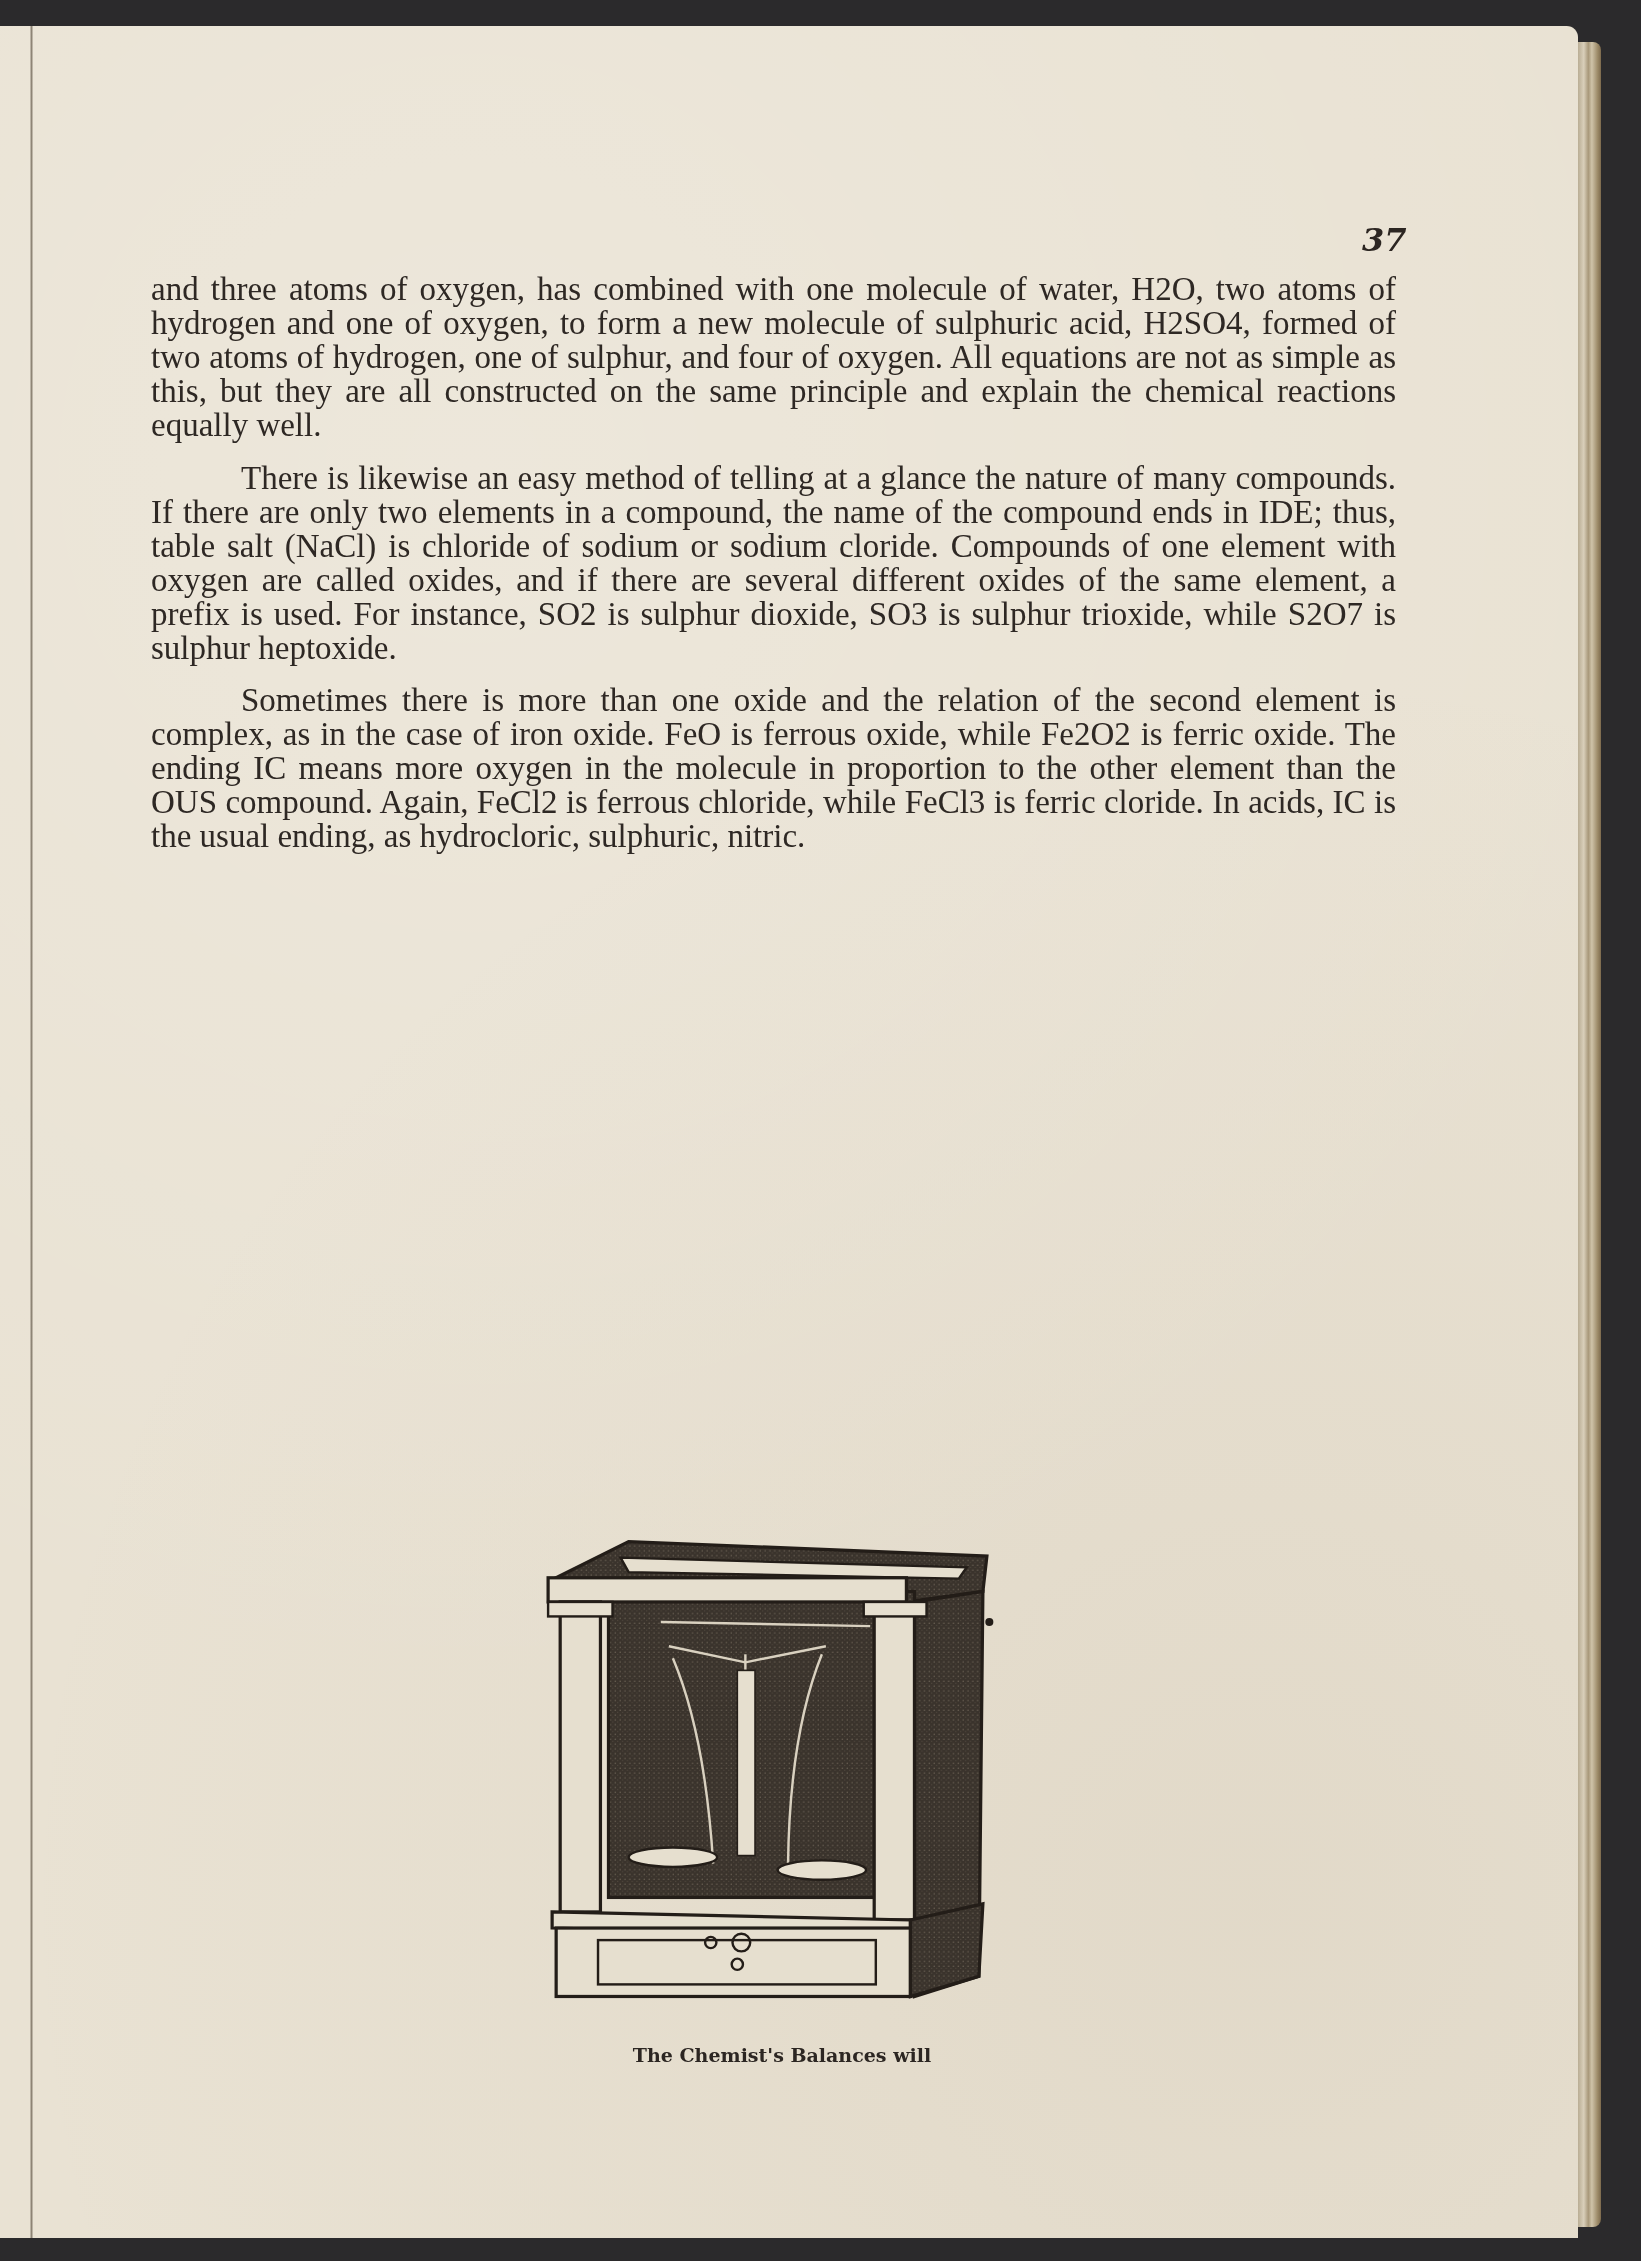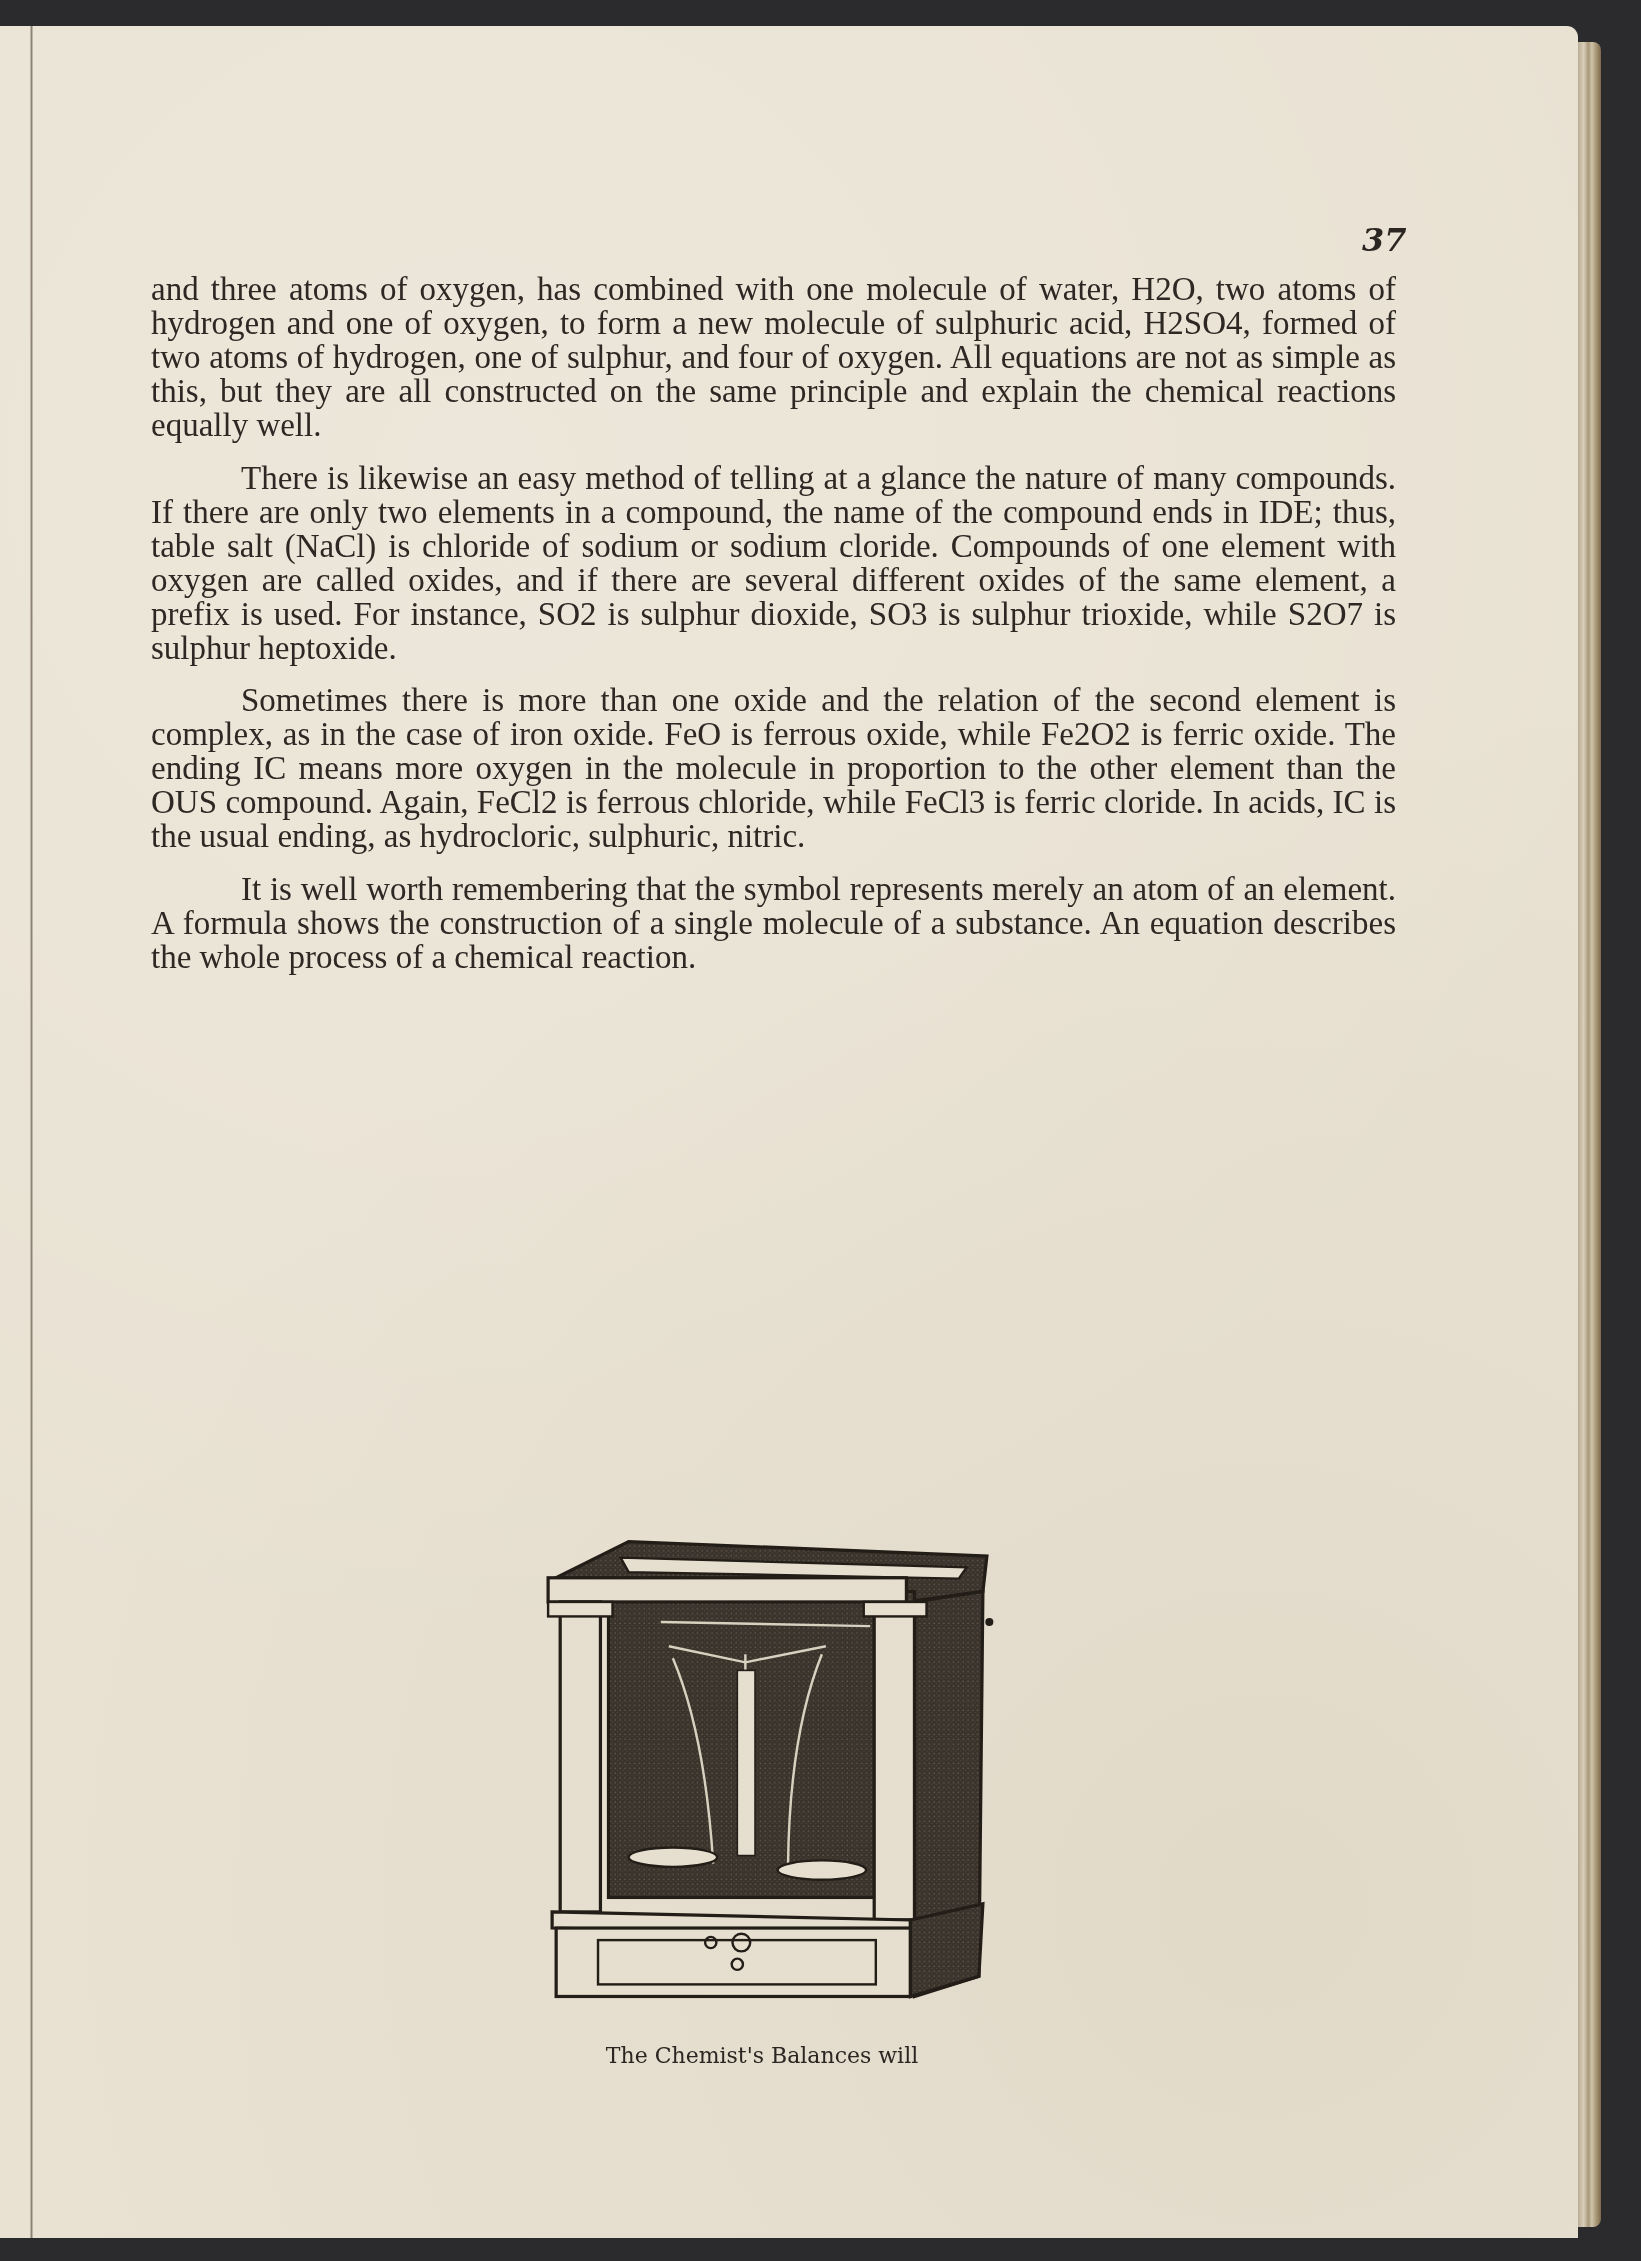--- a/index.html
+++ b/index.html
@@ -87,46 +87,45 @@
   }
   .figure {
     position: absolute;
     left: 532px;
     top: 1499px;
     width: 467px;
     height: 484px;
   }
   .caption {
     position: absolute;
-    left: 480px;
+    left: 500px;
     top: 2016px;
     width: 564px;
     text-align: center;
     font-family: "DejaVu Serif", "Liberation Serif", serif;
-    font-weight: normal;
-    font-size: 22px;
+    font-weight: bold;
+    font-size: 19px;
     line-height: 27px;
     color: #2c2622;
   }
   .caption span { display: block; }
 </style>
 </head>
 <body>
 
 <div class="page">
   <div class="gutter-line"></div>
   <div class="page-edges"></div>
 
   <div class="page-number">37</div>
 
   <div class="body-text">
     <p class="">and three atoms of oxygen, has combined with one molecule of water, H2O, two atoms of hydrogen and one of oxygen, to form a new molecule of sulphuric acid, H2SO4, formed of two atoms of hydrogen, one of sulphur, and four of oxygen.  All equations are not as simple as this, but they are all constructed on the same principle and explain the chemical reactions equally well.</p>
     <p class="indent">There is likewise an easy method of telling at a glance the nature of many compounds.  If there are only two elements in a compound, the name of the compound ends in IDE; thus, table salt (NaCl) is chloride of sodium or sodium cloride.  Compounds of one element with oxygen are called oxides, and if there are several dif­ferent oxides of the same element, a prefix is used.  For instance, SO2 is sulphur dioxide, SO3 is sulphur trioxide, while S2O7 is sulphur heptoxide.</p>
     <p class="indent">Sometimes there is more than one oxide and the relation of the second element is complex, as in the case of iron oxide.  FeO is ferrous oxide, while Fe2O2 is ferric oxide.  The ending IC means more oxygen in the molecule in proportion to the other element than the OUS compound.  Again, FeCl2 is ferrous chloride, while FeCl3 is ferric cloride.  In acids, IC is the usual ending, as hydro­cloric, sulphuric, nitric.</p>
-    <p class="indent">It is well worth remembering that the symbol represents mere­ly an atom of an element.  A formula shows the construction of a single molecule of a substance.  An equation describes the whole process of a chemical reaction.</p>
   </div>
 
   <svg class="figure" viewBox="0 0 580 600" xmlns="http://www.w3.org/2000/svg">
     <defs>
       <pattern id="stipple" width="6" height="6" patternUnits="userSpaceOnUse">
         <rect width="6" height="6" fill="#3a332c"></rect>
         <circle cx="1.5" cy="1.5" r="0.9" fill="#6e6558"></circle>
         <circle cx="4.5" cy="4" r="0.7" fill="#574e43"></circle>
       </pattern>
     </defs>

